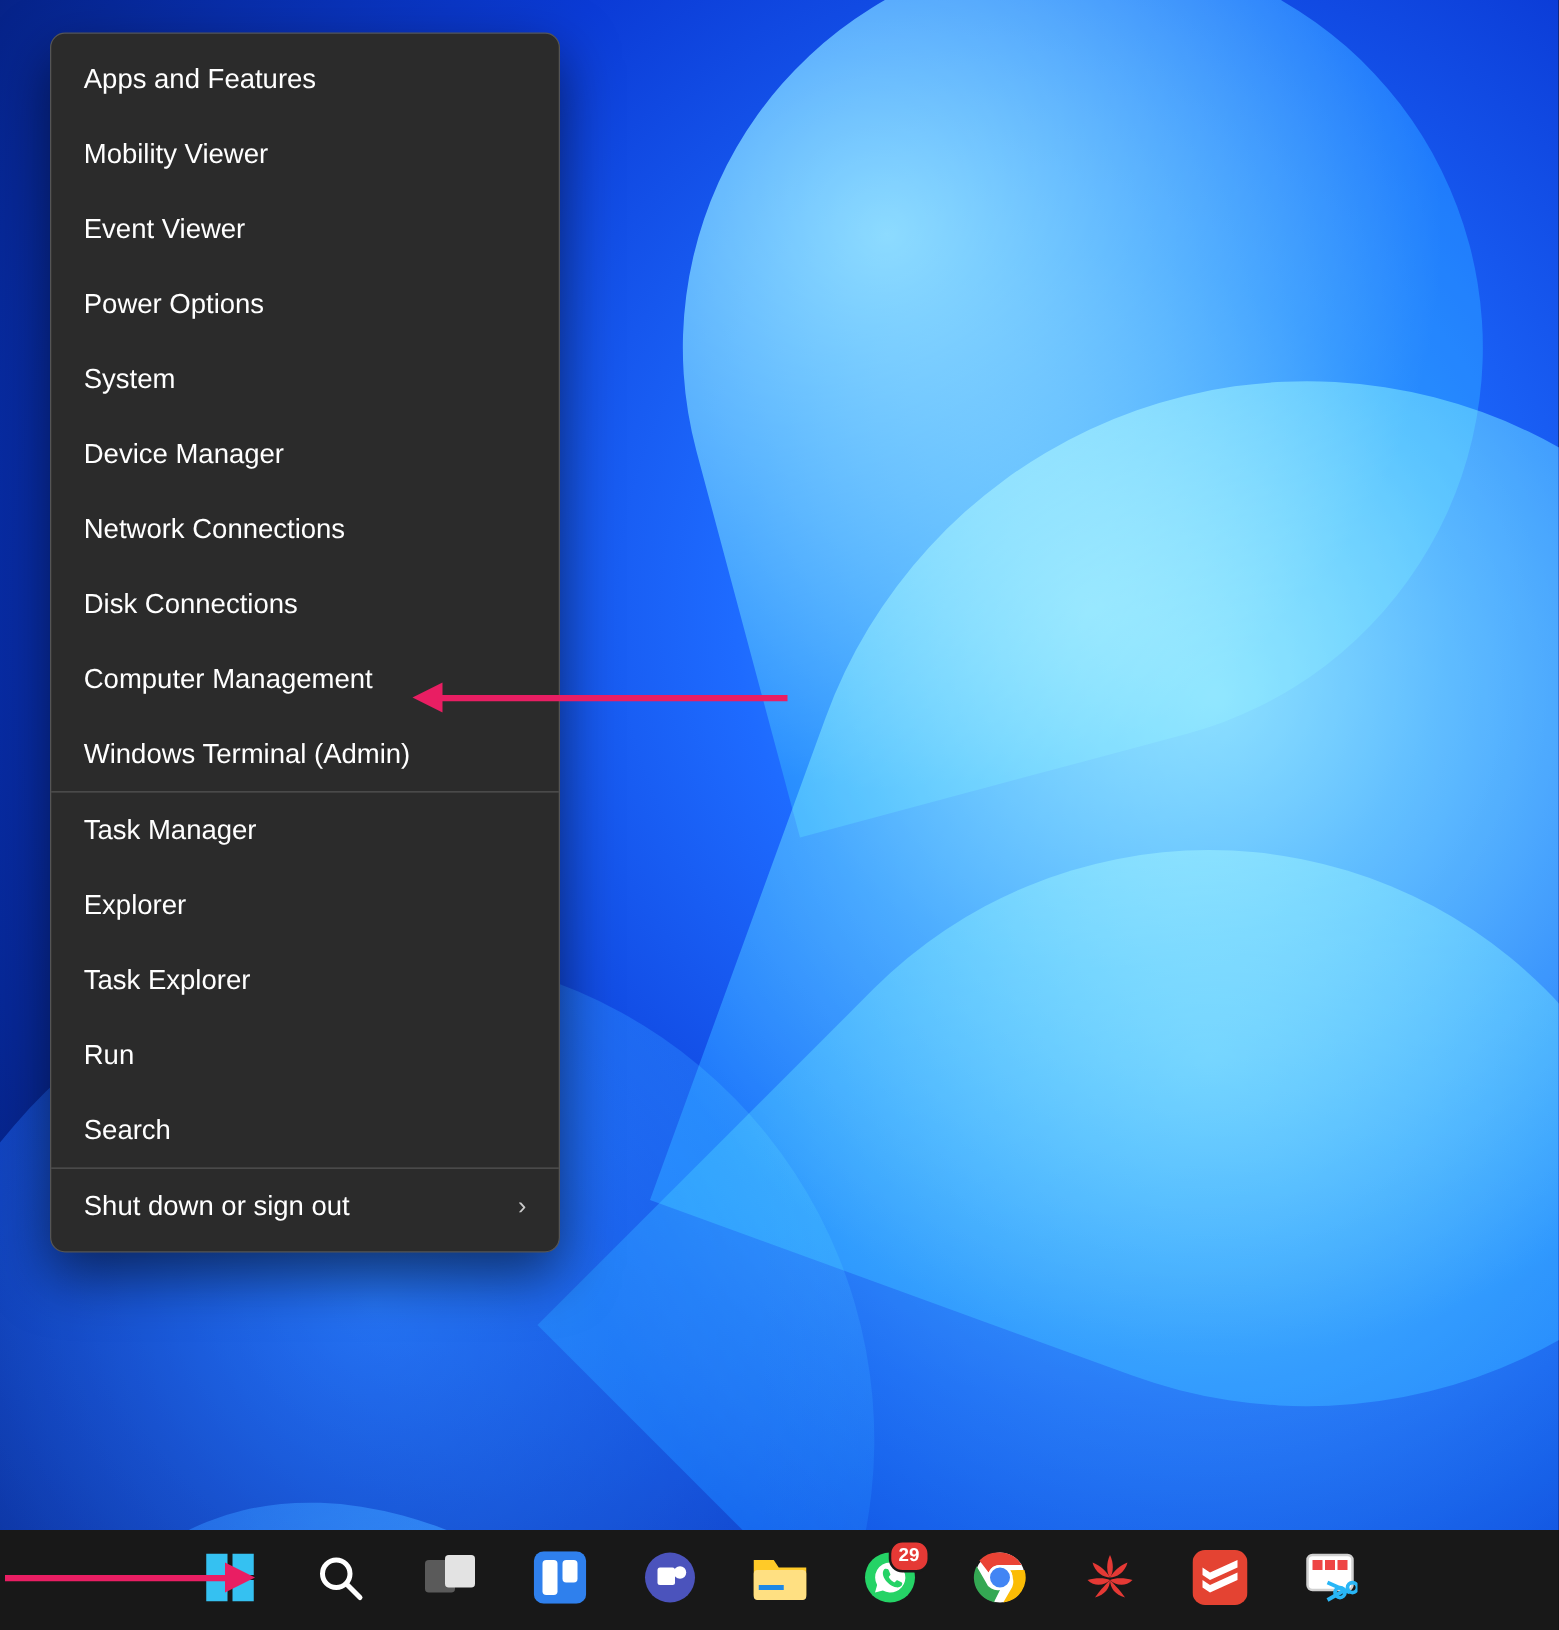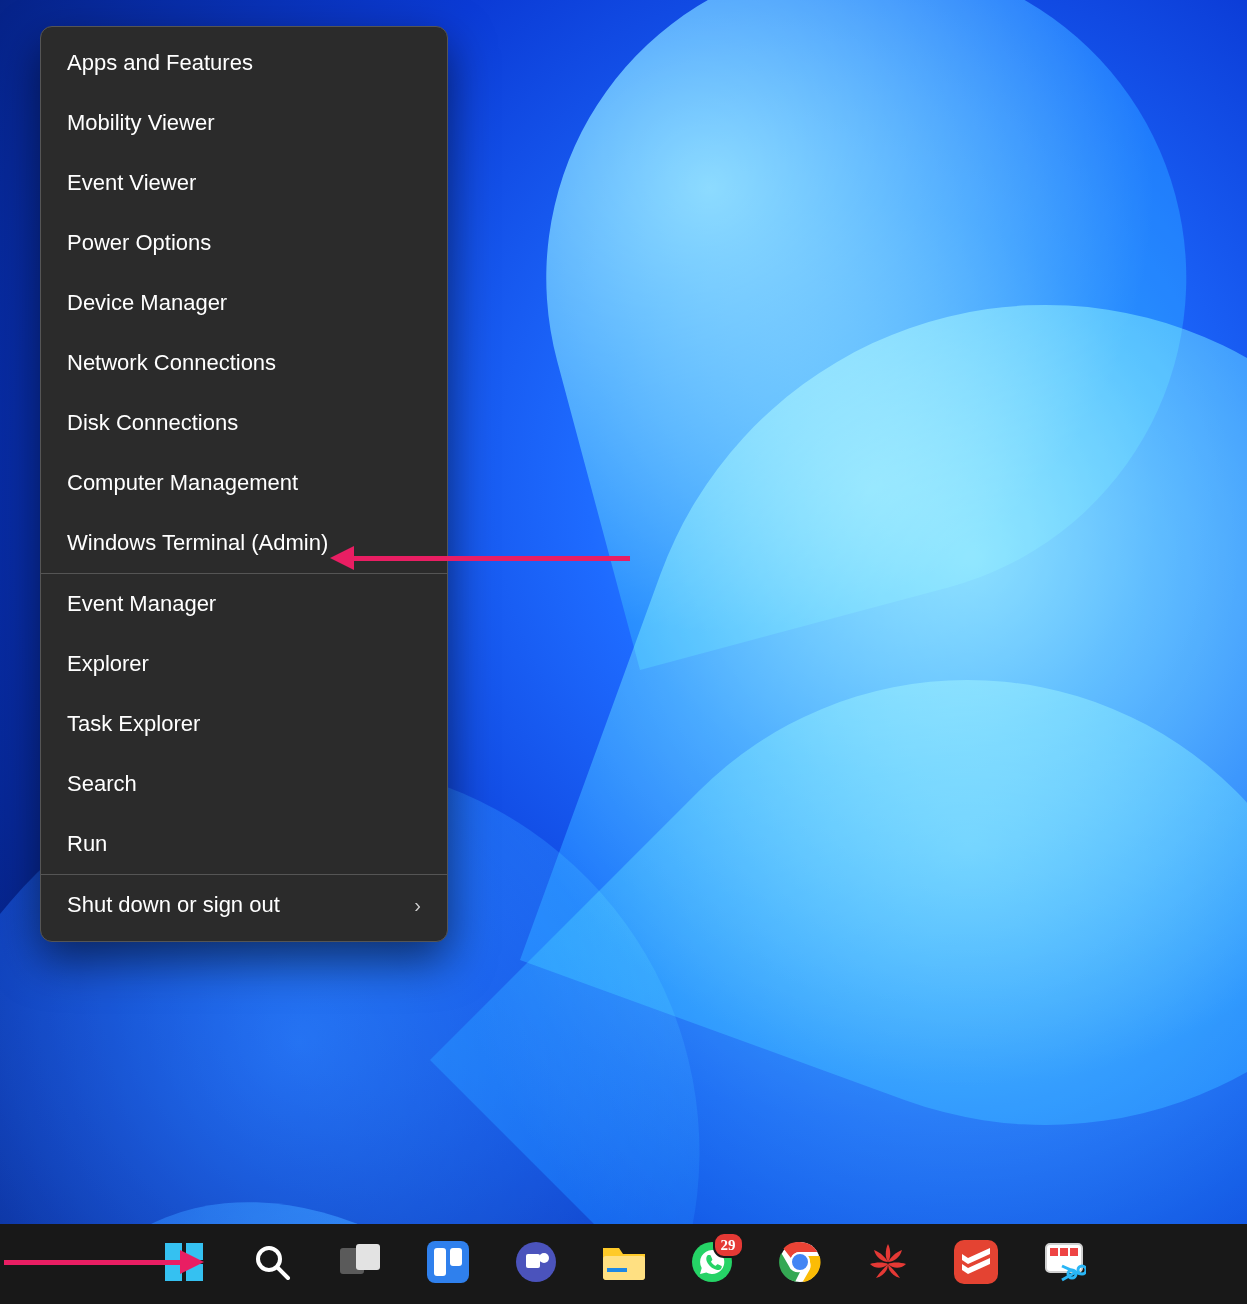--- a/index.html
+++ b/index.html
@@ -23,21 +23,20 @@
   .chevron{font-size:20px;color:#ccc;}
   .taskbar{
     position:absolute;left:0;top:1224px;width:1247px;height:80px;
     background:#181818;display:flex;align-items:center;justify-content:center;gap:40px;
   }
   .tb-btn{width:48px;height:48px;display:flex;align-items:center;justify-content:center;position:relative;}
   .badge{
     position:absolute;top:-8px;right:-8px;background:#e53935;color:#fff;
     font-size:15px;font-weight:600;border-radius:11px;padding:0 6px;height:22px;line-height:22px;
     border:2px solid #181818;
-    font-family:Liberation Serif, serif;
   }
   
   .arrow{position:absolute;pointer-events:none;}
   .arrow-line{position:absolute;background:#e91e63;height:5px;}
   .arrow-head{position:absolute;width:0;height:0;border-top:12px solid transparent;border-bottom:12px solid transparent;}
   .arrow-head.left{border-right:24px solid #e91e63;}
   .arrow-head.right{border-left:24px solid #e91e63;}
 </style>
 </head>
 <body>
@@ -59,49 +58,52 @@
       <div class="menu-item">
         <span>Mobility Viewer</span>
       </div>
       <div class="menu-item">
         <span>Event Viewer</span>
       </div>
       <div class="menu-item">
         <span>Power Options</span>
       </div>
       <div class="menu-item">
+        <span>System</span>
+      </div>
+      <div class="menu-item">
         <span>Device Manager</span>
       </div>
       <div class="menu-item">
         <span>Network Connections</span>
       </div>
       <div class="menu-item">
         <span>Disk Connections</span>
       </div>
       <div class="menu-item">
         <span>Computer Management</span>
       </div>
       <div class="menu-item">
         <span>Windows Terminal (Admin)</span>
       </div>
       <div class="menu-sep"></div>
       <div class="menu-item">
-        <span>Event Manager</span>
+        <span>Task Manager</span>
       </div>
       <div class="menu-item">
         <span>Explorer</span>
       </div>
       <div class="menu-item">
         <span>Task Explorer</span>
       </div>
       <div class="menu-item">
+        <span>Run</span>
+      </div>
+      <div class="menu-item">
         <span>Search</span>
-      </div>
-      <div class="menu-item">
-        <span>Run</span>
       </div>
       <div class="menu-sep"></div>
       <div class="menu-item">
         <span>Shut down or sign out</span>
         <span class="chevron">›</span>
       </div>
     </div>
 </div>
 
 <div class="taskbar" id="taskbar">

